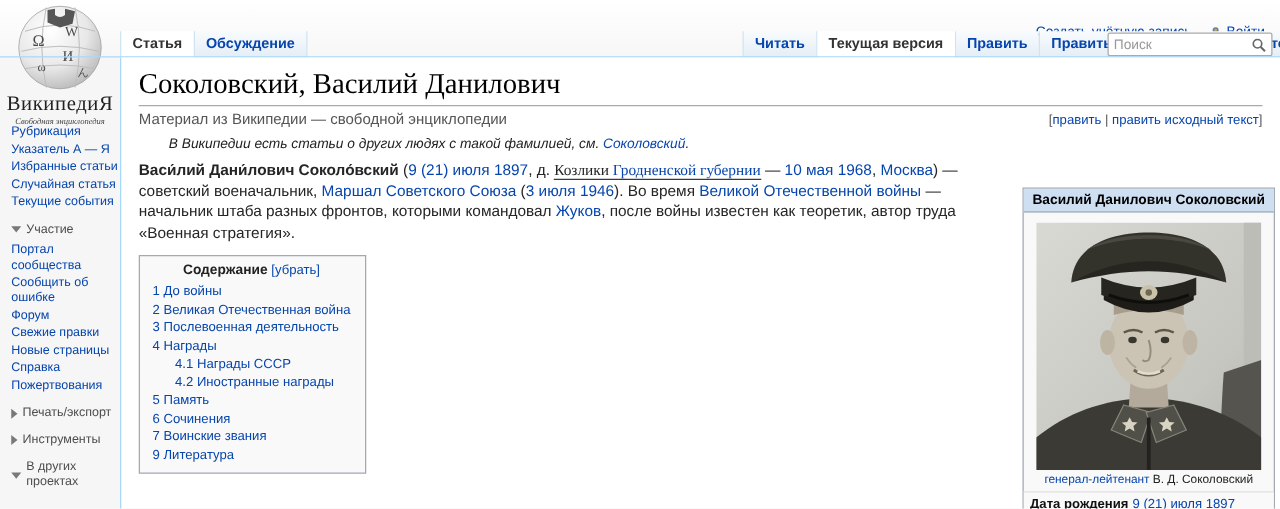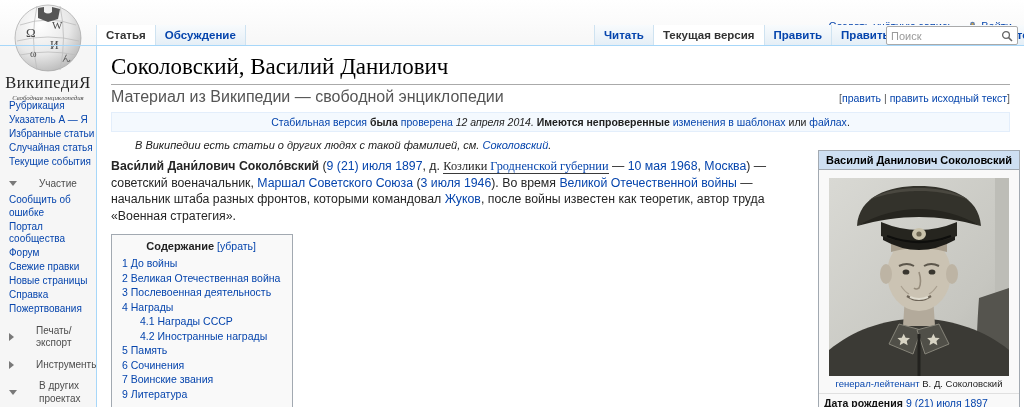--- a/index.html
+++ b/index.html
@@ -16,21 +16,21 @@
 
   
   #logo { position:absolute; left:0; top:0; width:96px; text-align:center; cursor:pointer; }
   #logo .globe { margin:3px auto 0; display:block; }
   #logo .wordmark { font-family:"Liberation Serif","DejaVu Serif",serif; font-size:16.5px; color:#222; letter-spacing:.5px; }
   #logo .tagline  { font-family:"Liberation Serif","DejaVu Serif",serif; font-style:italic; font-size:6.8px; color:#444; margin-top:1px; }
 
   #sidebar { position:absolute; left:0; top:100px; width:96px; padding-left:9px; font-size:10px; line-height:12.5px; }
   #sidebar a { display:block; margin-bottom:1.5px; }
   .side-section { margin-top:9px; margin-bottom:4px; color:#4d4d4d; display:flex; align-items:center; gap:4px; cursor:pointer; }
-  .side-section .lbl { flex:0 1 auto;margin-left:18px; }
+  .side-section .lbl { flex:0 1 auto; }
   .tri-down { width:0; height:0; border-left:4px solid transparent; border-right:4px solid transparent; border-top:5px solid #797979; display:inline-block; }
   .tri-right { width:0; height:0; border-top:4px solid transparent; border-bottom:4px solid transparent; border-left:5px solid #797979; display:inline-block; }
 
   
   #tabs-left, #tabs-right { position:absolute; top:25px; height:21px; display:flex;font-weight:bold; }
   #tabs-left { left:96px; }
   #tabs-right { left:594px; }
   .tab { height:21px; line-height:21px; padding:0 9px; font-size:11.5px; white-space:nowrap;
          background:linear-gradient(to bottom,#f8fbfd 0,#e4eef6 100%);
          border-right:1px solid #cfe3f1; color:#0645ad; cursor:pointer; }
@@ -44,21 +44,21 @@
   #searchbox input { flex:1; border:none; outline:none; font-size:11px; padding:0 4px; color:#333; background:transparent; width:100px; }
   #searchbox input::placeholder { color:#999; }
   #searchbox .mag { margin-right:4px; cursor:pointer; flex:0 0 auto; display:block; }
 
   
   #content { position:absolute; left:96px; top:46px; width:928px; height:361px; background:#fff;
              border-left:1px solid #a7d7f9; padding:8px 14px 0 14px; overflow:hidden; }
   h1.title { font-family:"Liberation Serif","DejaVu Serif",serif; font-weight:normal; font-size:23px; color:#000;
              border-bottom:1px solid #aaa; padding-bottom:4px; margin-bottom:3px; }
   .subrow { display:flex; justify-content:space-between; align-items:baseline; }
-  .site-sub { font-size:16px; color:#555; }
+  .site-sub { font-size:12px; color:#555; }
   .edit-links { font-size:10.5px; color:#555; white-space:nowrap; }
   .notice { margin-top:6px; background:#f4f9fe; border:1px solid #e3eefb; font-size:10.5px; text-align:center; padding:3px 4px; color:#222; }
   .notice b { font-weight:bold; }
   .hatnote { font-style:italic; font-size:11px; padding-left:24px; margin-top:7px; color:#222; }
   .lead { font-size:12.3px; line-height:16.5px; margin-top:7px; margin-right:218px; }
   .lead b { font-weight:bold; }
   .uline { border-bottom:1px solid #3a3a3a;font-family:Liberation Serif, serif; }
 
   
   #toc { display:inline-block; border:1px solid #a2a9b1; background:#f9f9f9; padding:5px 12px 7px 10px; margin-top:10px; font-size:10.5px; }
@@ -125,22 +125,22 @@
     <a>Рубрикация</a>
     <a>Указатель А — Я</a>
     <a>Избранные статьи</a>
     <a>Случайная статья</a>
     <a>Текущие события</a>
 
     <div class="side-section">
       <span class="tri-down"></span>
       <span class="lbl">Участие</span>
     </div>
+    <a>Портал сообщества</a>
     <a>Сообщить об ошибке</a>
-    <a>Портал сообщества</a>
     <a>Форум</a>
     <a>Свежие правки</a>
     <a>Новые страницы</a>
     <a>Справка</a>
     <a>Пожертвования</a>
 
     <div class="side-section">
       <span class="tri-right"></span>
       <span class="lbl">Печать/экспорт</span>
     </div>
@@ -180,21 +180,20 @@
   <div id="header-rule"></div>
 
   <div id="content">
     <h1 class="title">Соколовский, Василий Данилович</h1>
 
     <div class="subrow">
       <span class="site-sub">Материал из Википедии — свободной энциклопедии</span>
       <span class="edit-links"><span>[</span><a>править</a><span> | </span><a>править исходный текст</a><span>]</span></span>
     </div>
 
-    <div class="notice"><a>Стабильная версия</a><b> была </b><a>проверена</a><i> 12 апреля 2014. </i><b>Имеются непроверенные </b><a>изменения в шаблонах</a><span> или </span><a>файлах</a><span>.</span></div>
 
     <div class="hatnote"><span>В Википедии есть статьи о других людях с такой фамилией, см. </span><a>Соколовский</a><span>.</span></div>
 
     <p class="lead"><b>Васи́лий Дани́лович Соколо́вский</b><span> (</span><a>9 (21) июля 1897</a><span>, д. </span><span class="uline"><span>Козлики</span><span> </span><a>Гродненской губернии</a></span><span> — </span><a>10 мая 1968</a><span>, </span><a>Москва</a><span>) — советский военачальник, </span><a>Маршал Советского Союза</a><span> (</span><a>3 июля 1946</a><span>). Во время </span><a>Великой Отечественной войны</a><span> — начальник штаба разных фронтов, которыми командовал </span><a>Жуков</a><span>, после войны известен как теоретик, автор труда «Военная стратегия».</span></p>
 
     
     <div id="toc">
       <div class="toc-title">
         <b>Содержание</b>
         <a>[убрать]</a>

